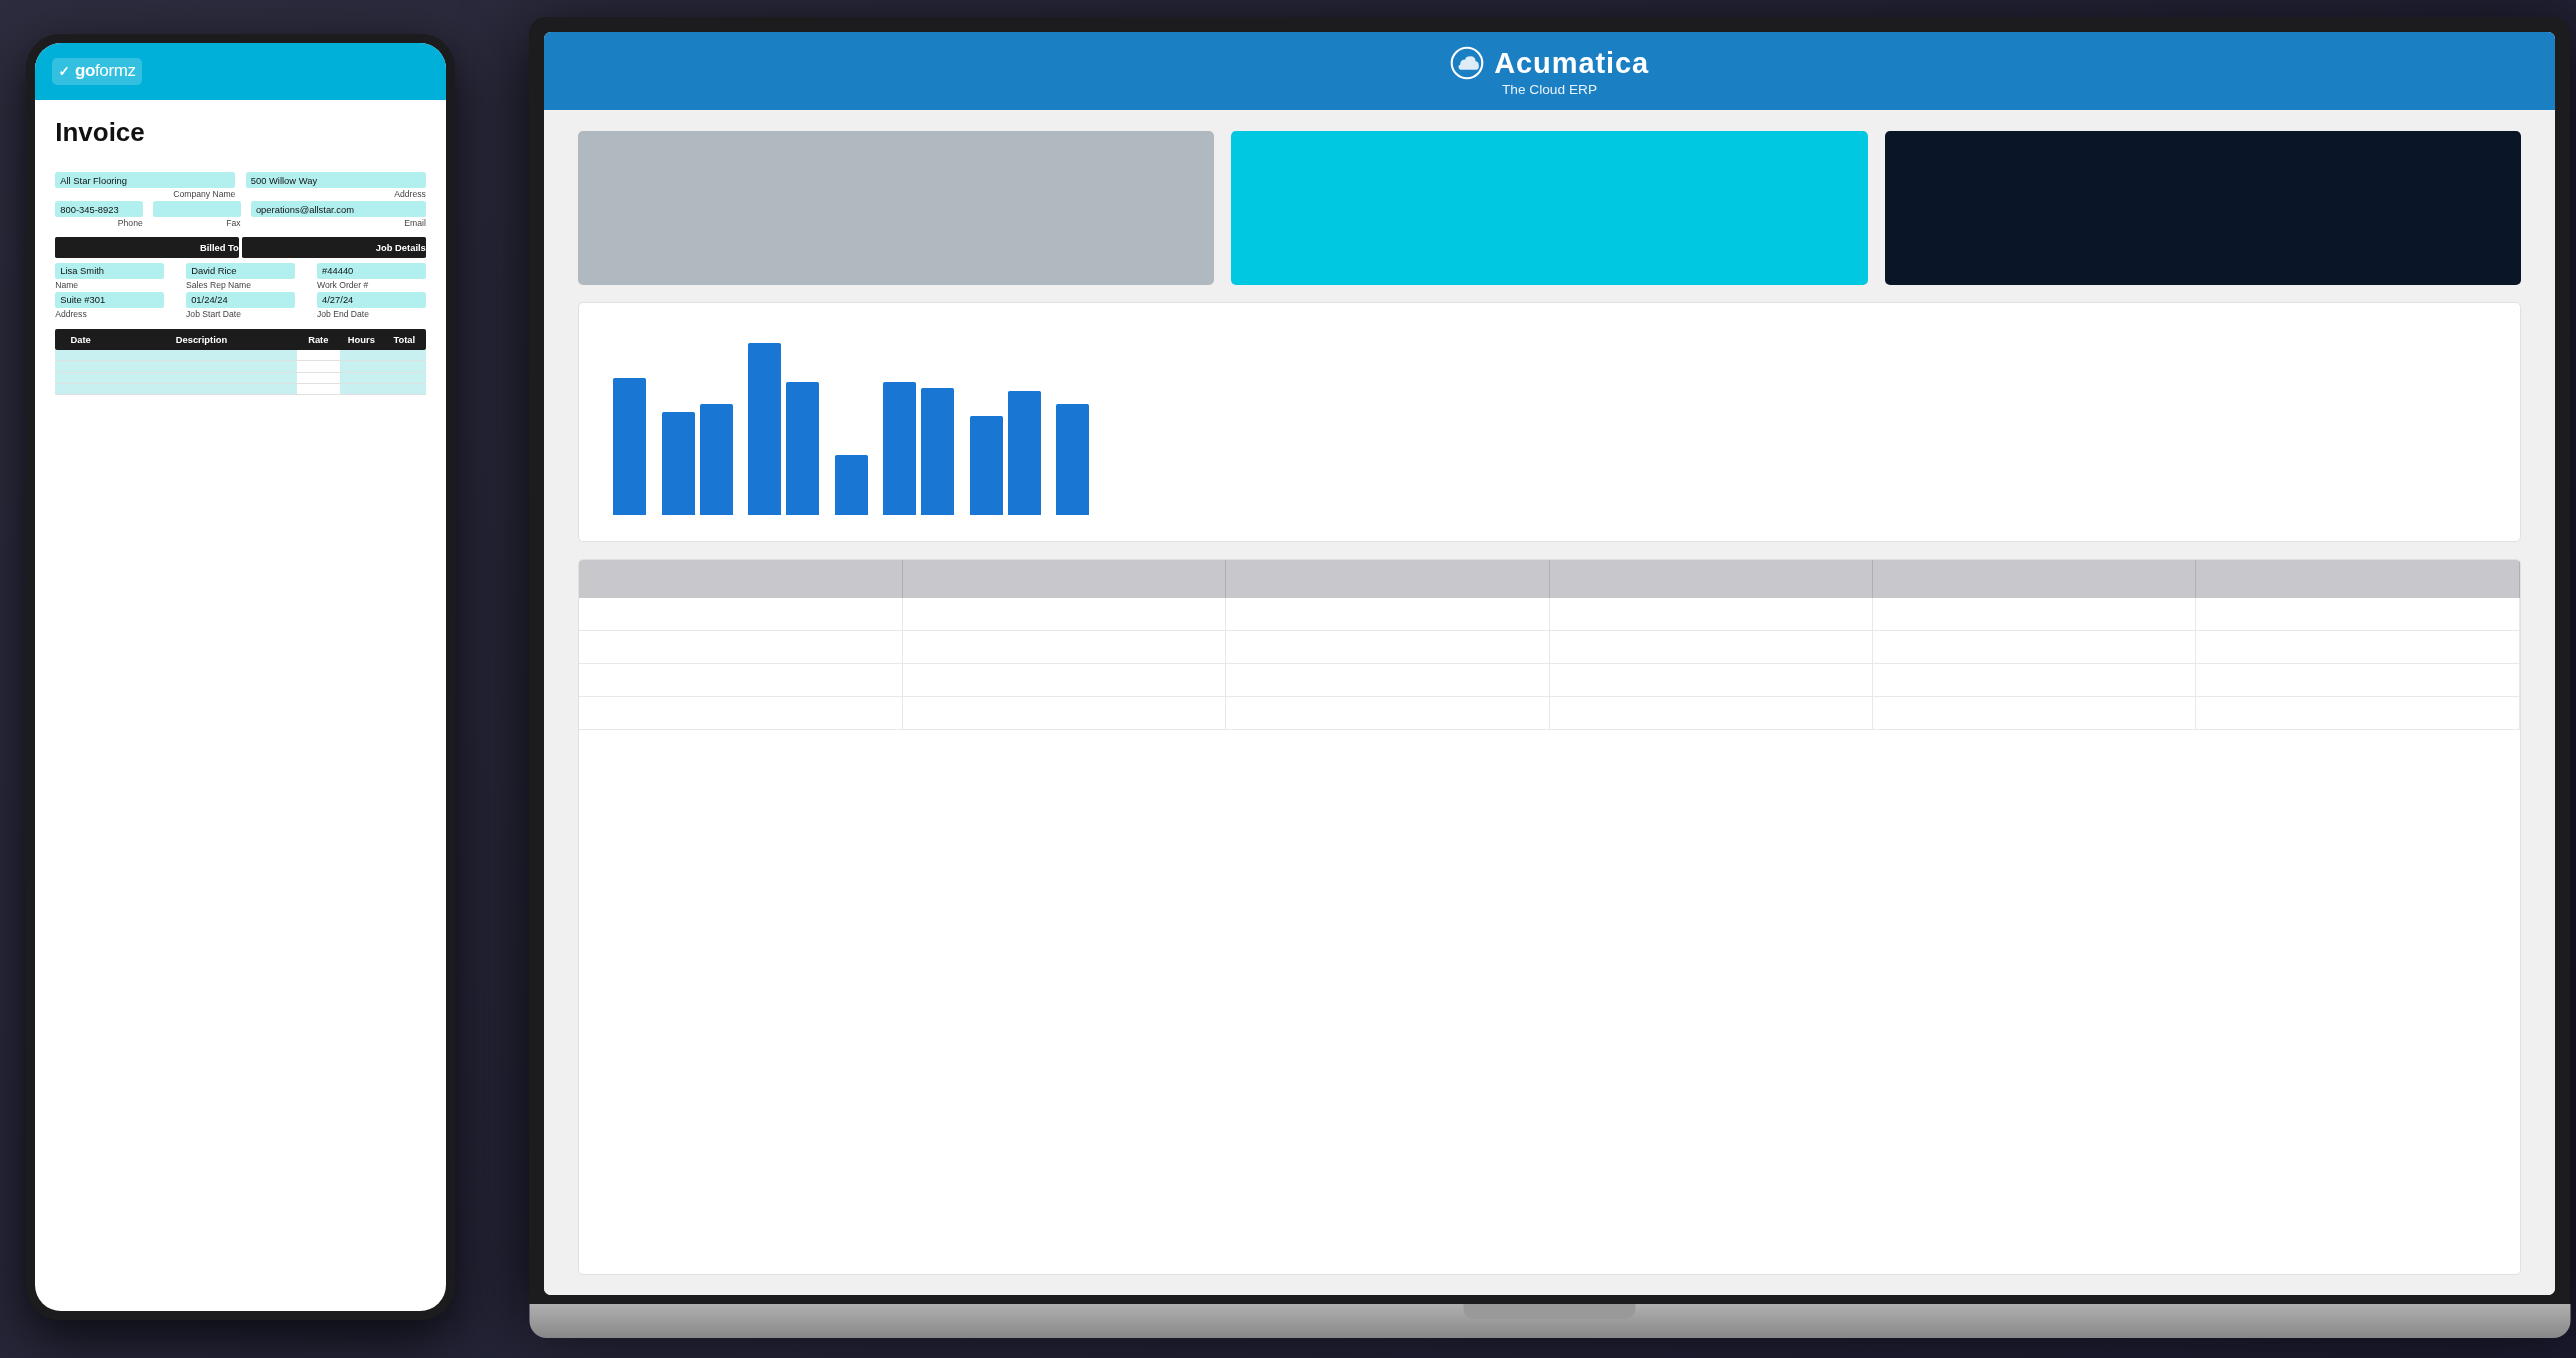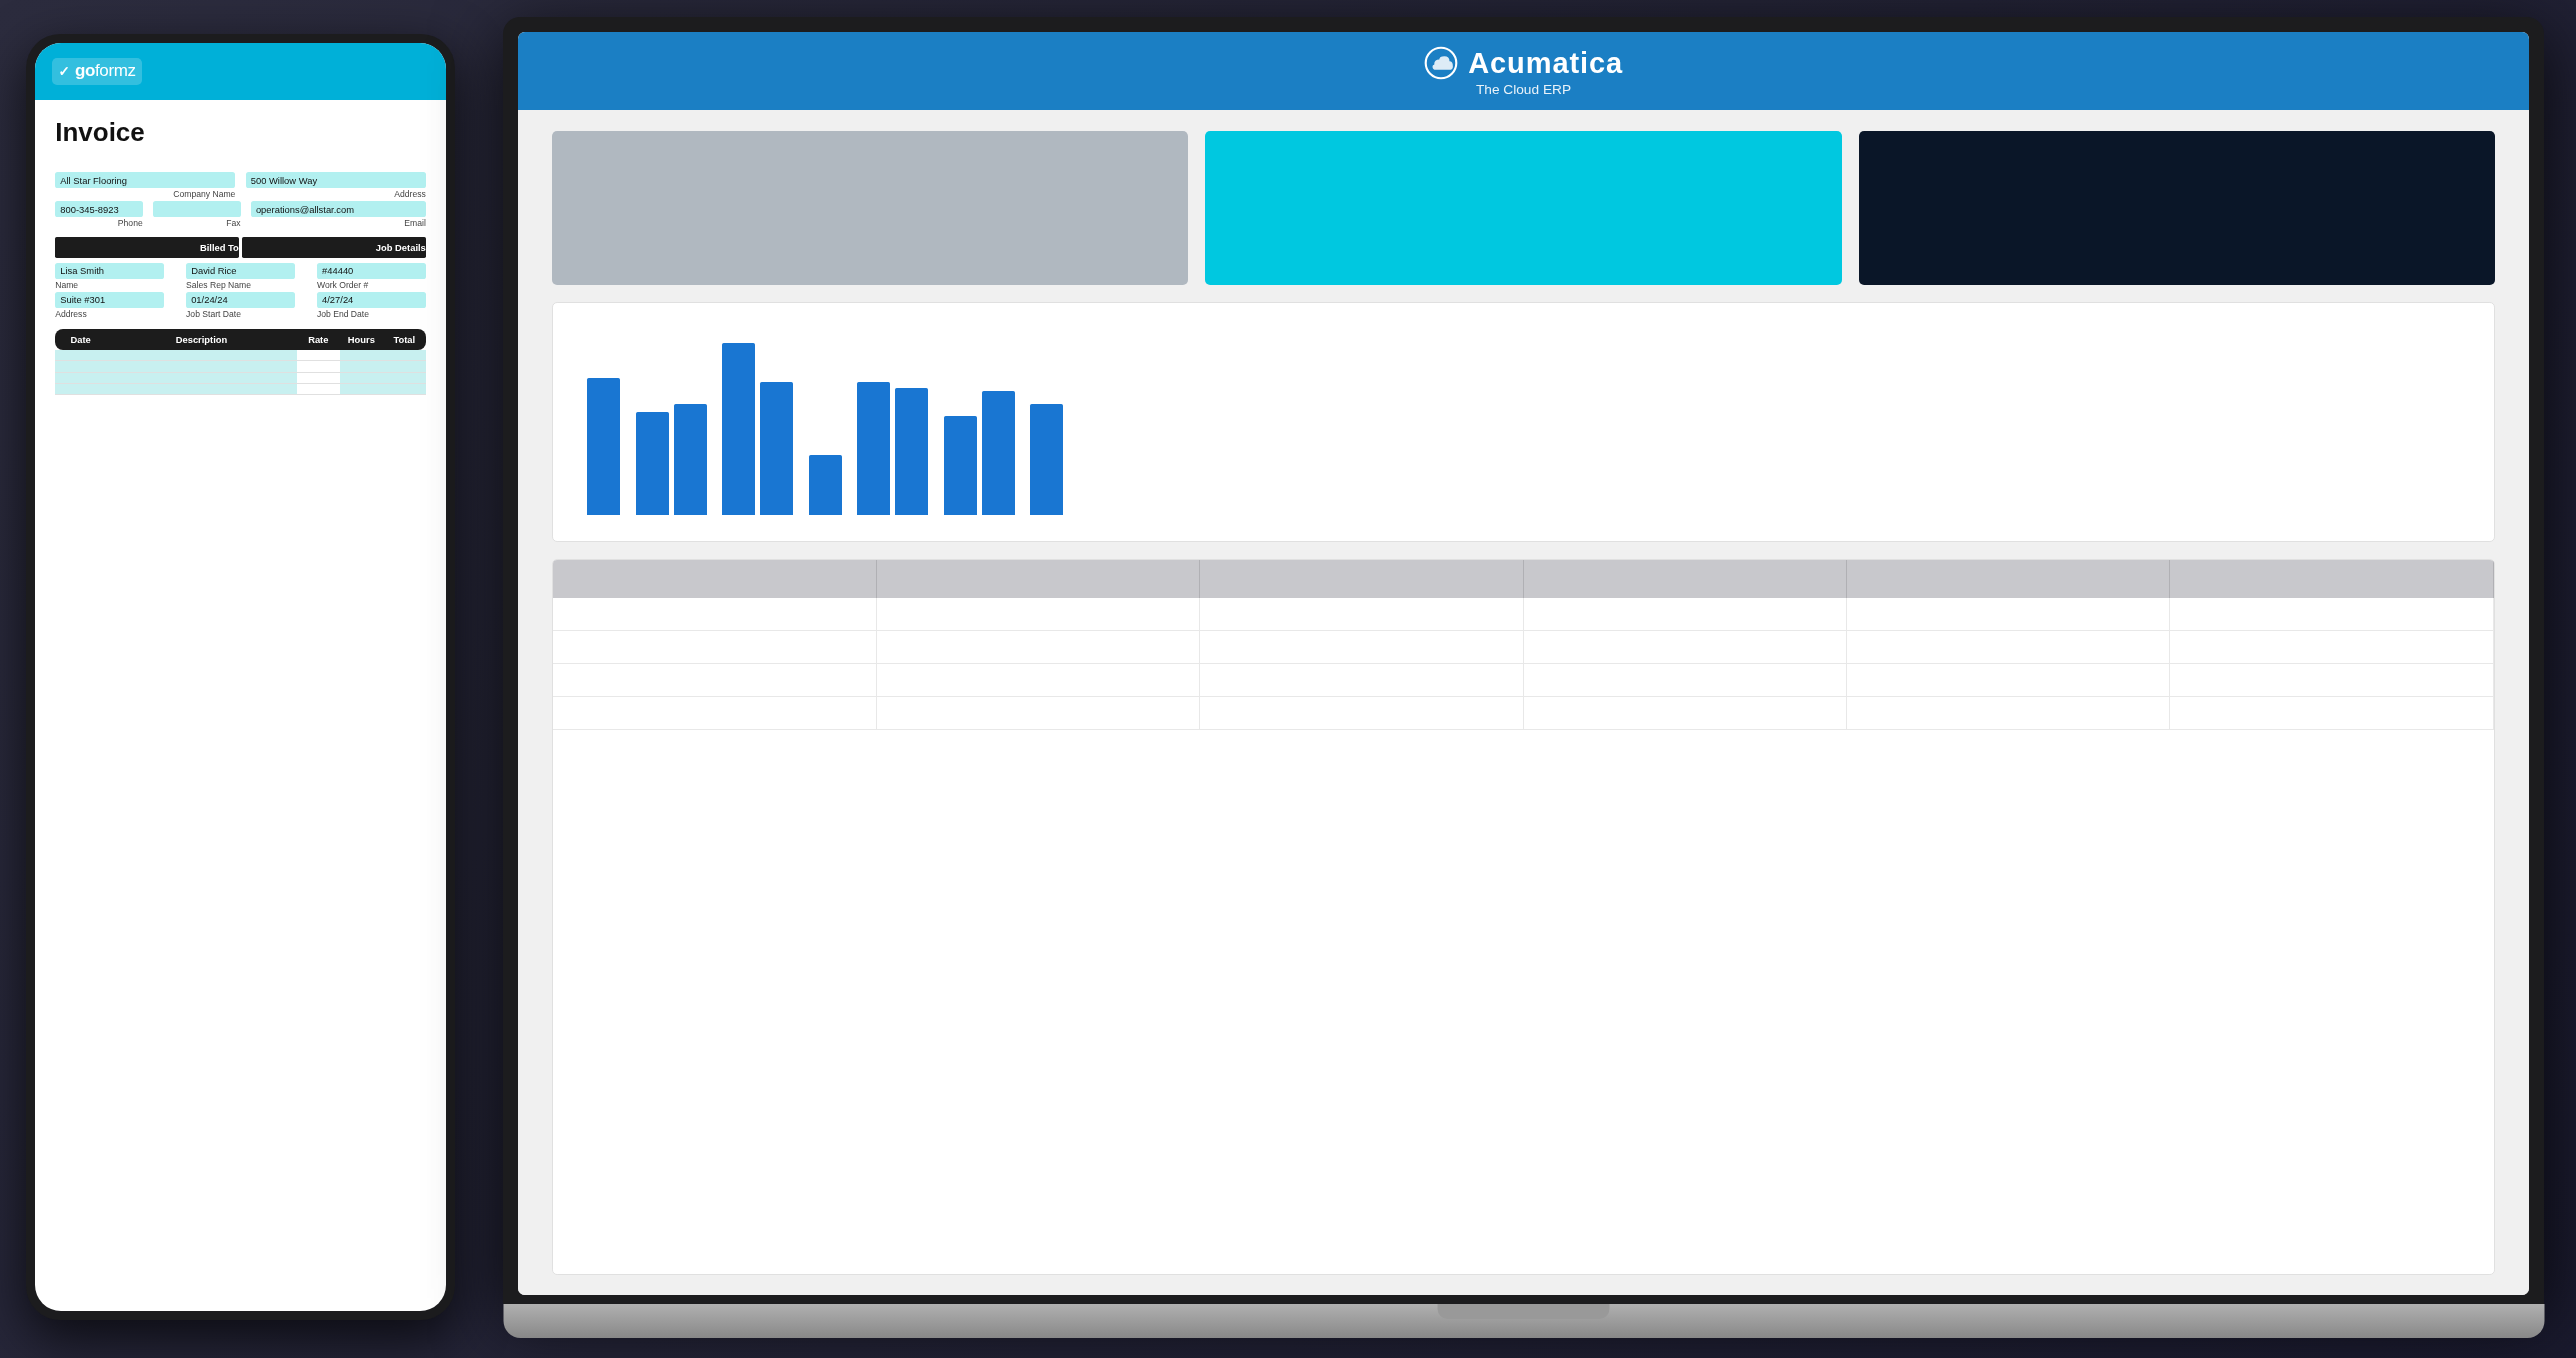--- a/index.html
+++ b/index.html
@@ -145,21 +145,21 @@
       color: #444;
       margin-top: 0.9px;
       display: block;
     }
 
     .table-section { margin-top: 10.3px; }
     .table-header {
       display: flex;
       background: #1c1c1c;
       color: white;
-      border-radius: 8px;
+      border-radius: 2px;
       overflow: hidden;
     }
     .th {
       padding: 5.1px 3.4px;
       font-size: 9.4px;
       font-weight: 700;
       text-align: center;
     }
     .th.date { width: 51px; }
     .th.desc { flex: 1; }
@@ -220,21 +220,21 @@
       background: #b8d8f8;
       border-radius: 2.6px;
       padding: 3.4px 17px;
       min-width: 77px;
       min-height: 17px;
     }
 
     
     .laptop {
       position: absolute;
-      right: 32px;
+      right: 6px;
       top: 17px;
       width: 2041px;
       height: 1321px;
     }
     .laptop-body {
       position: absolute;
       bottom: 0;
       left: 50%;
       transform: translateX(-50%);
       width: 2041px;

